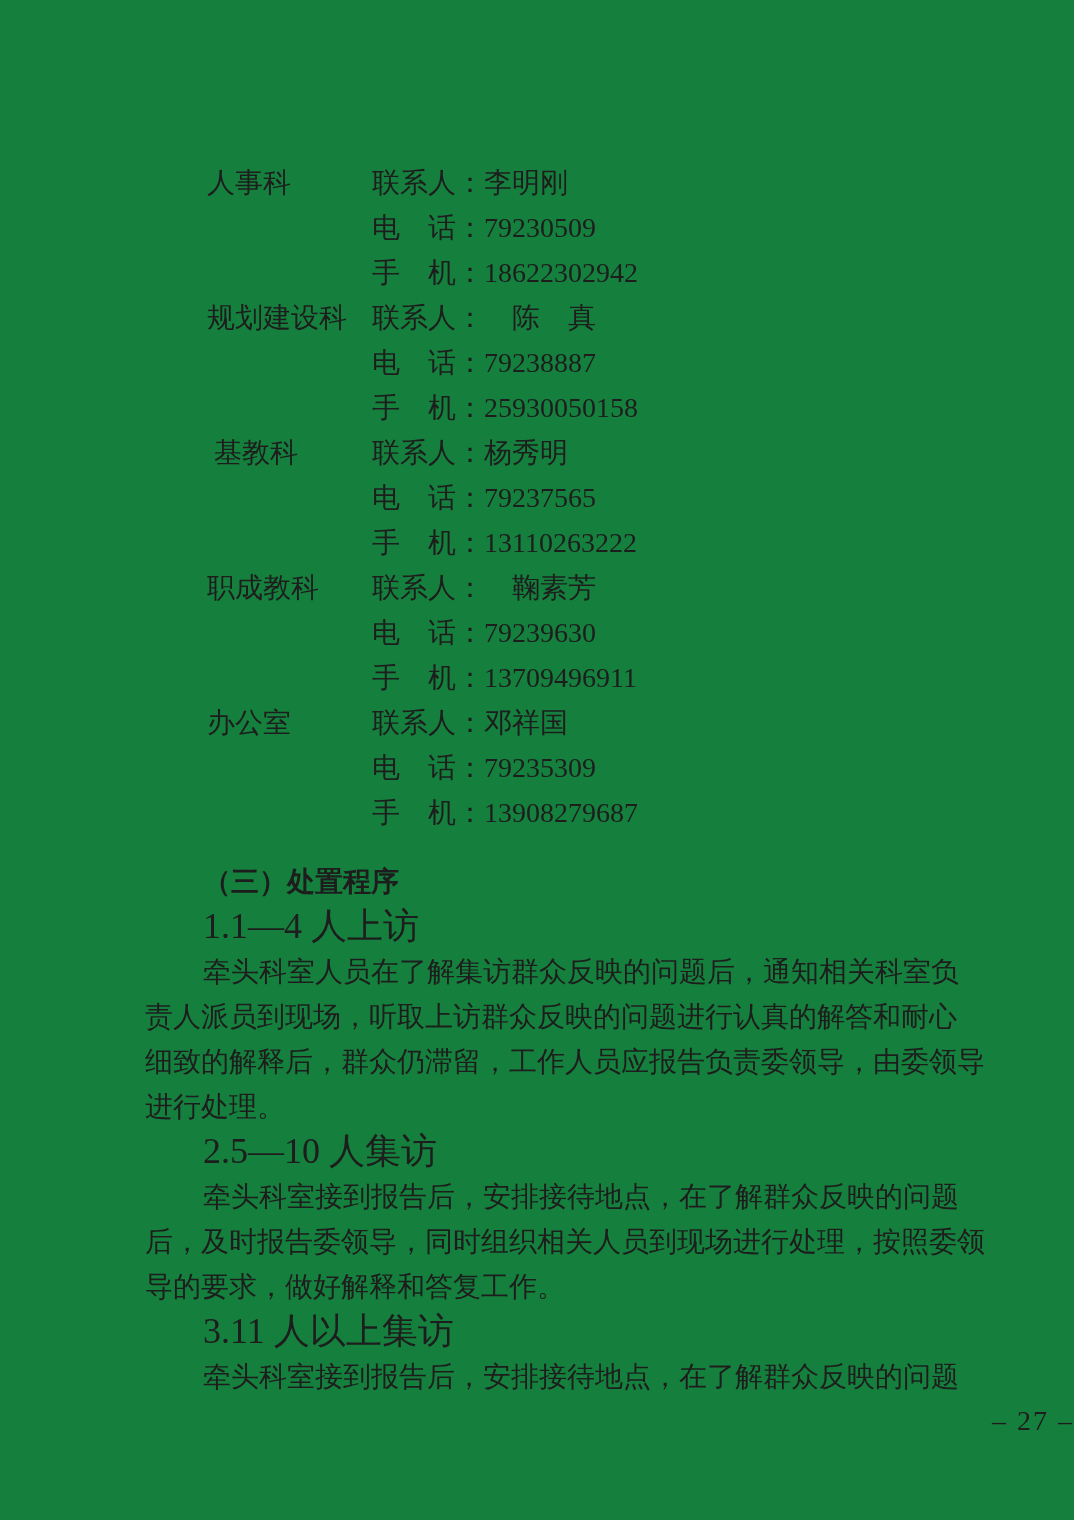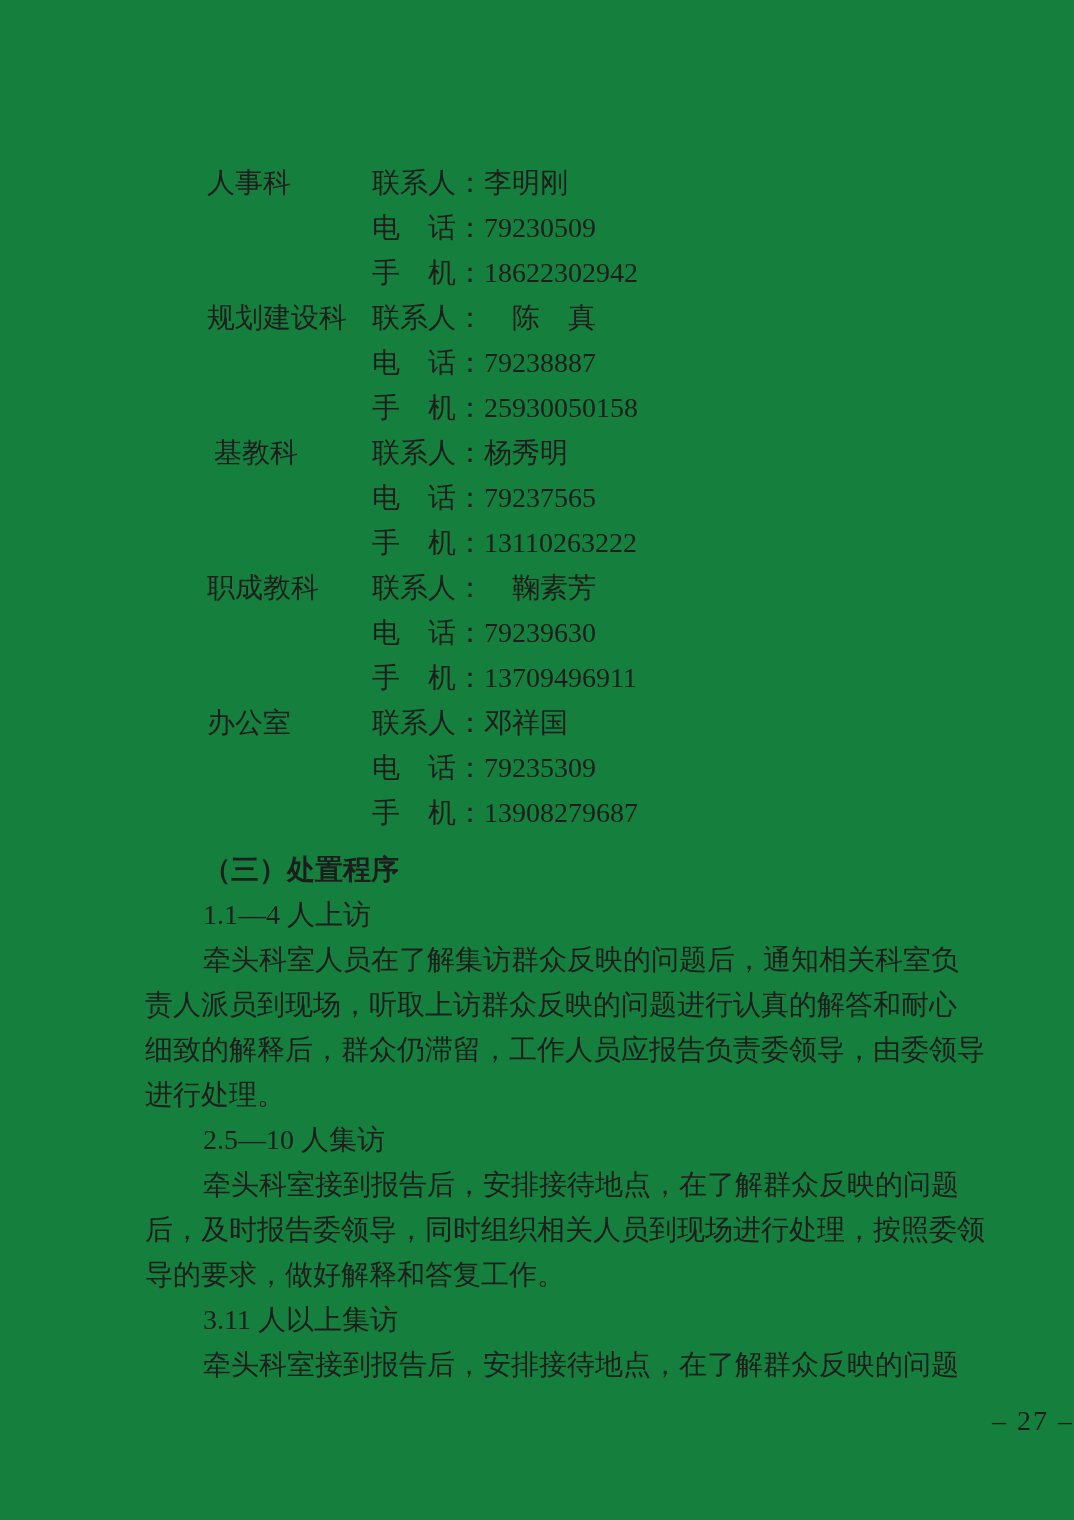--- a/index.html
+++ b/index.html
@@ -32,27 +32,27 @@
     flex: none;
   }
   .contact-row .lbl { white-space: pre; flex: none; }
   .contact-row .val { white-space: pre; flex: none; }
   .sec-heading {
     height: 45px;
     line-height: 45px;
     font-size: 28px;
     font-weight: bold;
     padding-left: 58px;
-    margin-top: 12px;
+    margin-top: 24px;
     white-space: pre;
   }
   .item-title {
     height: 45px;
     line-height: 45px;
-    font-size: 28px;
+    font-size: 36px;
     padding-left: 58px;
     white-space: pre;
   }
   .para .line {
     height: 45px;
     line-height: 45px;
     font-size: 28px;
     white-space: pre;
   }
   .para .line:first-child { text-indent: 58px; }

